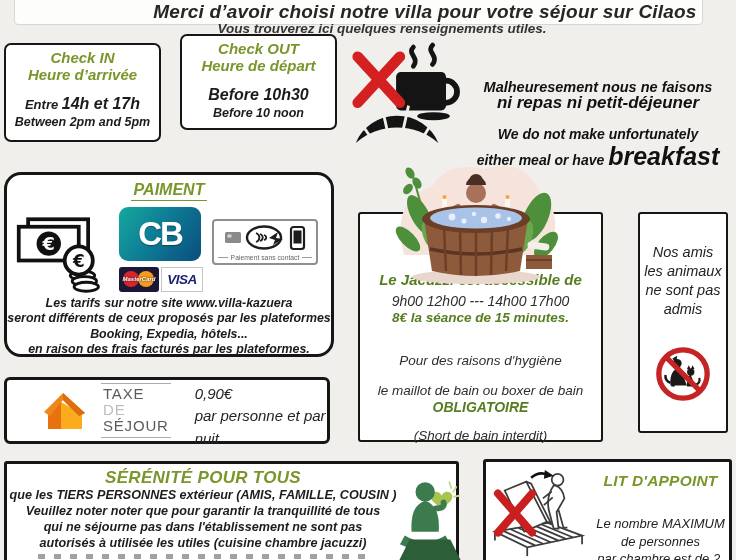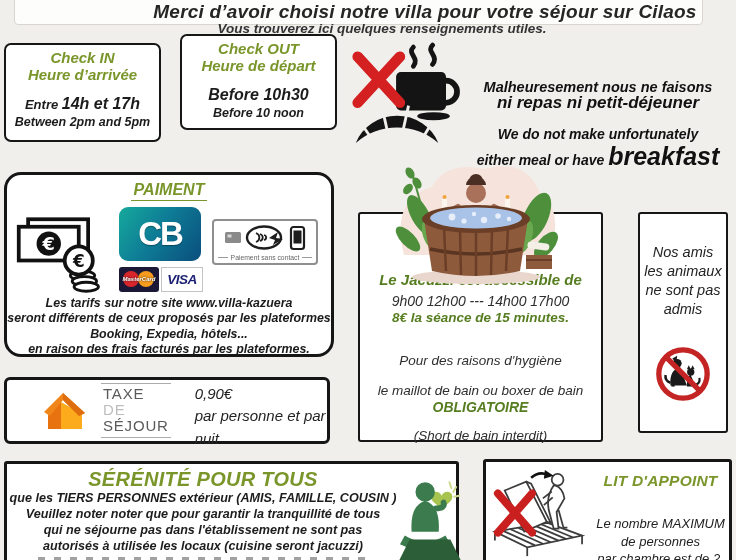--- a/index.html
+++ b/index.html
@@ -89,21 +89,21 @@
   
   .pets-box { left:638px; top:212px; width:90px; height:221px; border-radius:3px;
     text-align:center; padding-top:29px; }
   .pets-text { font-size:14.5px; font-style:italic; color:#232323; line-height:1.32; }
   .pets-icon { margin-top:25px; }
 
   
   .serenity-box { left:4px; top:461px; width:455px; height:112px; border-radius:3px; border-width:3px;
     padding-top:4px; }
   .sr-col { width:392px; text-align:center; }
-  .sr-title { font-size:20px; letter-spacing:0.3px; }
+  .sr-title { font-size:17px; letter-spacing:0.3px; }
   .sr-line { font-size:12.6px; color:#1d1d1d; line-height:1.26; }
   .sr-clip { margin:3px auto 0; width:330px; height:5px; opacity:.55;
     background:repeating-linear-gradient(90deg,#555 0 7px,transparent 7px 16px); }
 
   
   .bed-box { left:483px; top:459px; width:249px; height:112px; border-radius:3px; border-width:3px;
     padding:10px 4px 0 110px; text-align:center; }
   .eb-title { font-size:15.5px; letter-spacing:0.2px; }
   .eb-lines { margin-top:25px; font-size:13px; color:#222; line-height:1.36; }
 </style>
@@ -332,21 +332,21 @@
       </svg>
     </span>
   </div>
 
   <div class="box serenity-box">
     <div class="sr-col">
       <div class="sr-title bi olive">SÉRÉNITÉ POUR TOUS</div>
       <div class="sr-line bi">que les TIERS PERSONNES extérieur (AMIS, FAMILLE, COUSIN )</div>
       <div class="sr-line bi">Veuillez noter noter que pour garantir  la tranquillité  de tous</div>
       <div class="sr-line bi">qui ne séjourne pas dans l'établissement ne sont pas</div>
-      <div class="sr-line bi">autorisés à utilisée les locaux (cuisine seront jacuzzi)</div>
+      <div class="sr-line bi">autorisés à utilisée les utiles (cuisine chambre jacuzzi)</div>
       <div class="sr-clip"></div>
     </div>
     <span class="abs" style="left:392px;top:15px;">
       <svg width="62" height="82" viewBox="0 0 64 84">
         <g stroke="#cdd98f" stroke-width="2" stroke-linecap="round">
           <line x1="52" y1="3" x2="54" y2="9"></line>
           <line x1="59" y1="8" x2="56" y2="13"></line>
           <line x1="62" y1="17" x2="57" y2="18"></line>
         </g>
         <path d="M44,17 c2,-5.5 10,-5.5 11,0 c1,5.5 -6.5,9.5 -11,13 c-4.5,-3.5 -12,-7.5 -11,-13 c1,-5.5 9,-5.5 11,0 z" fill="#a6c44e"></path>

